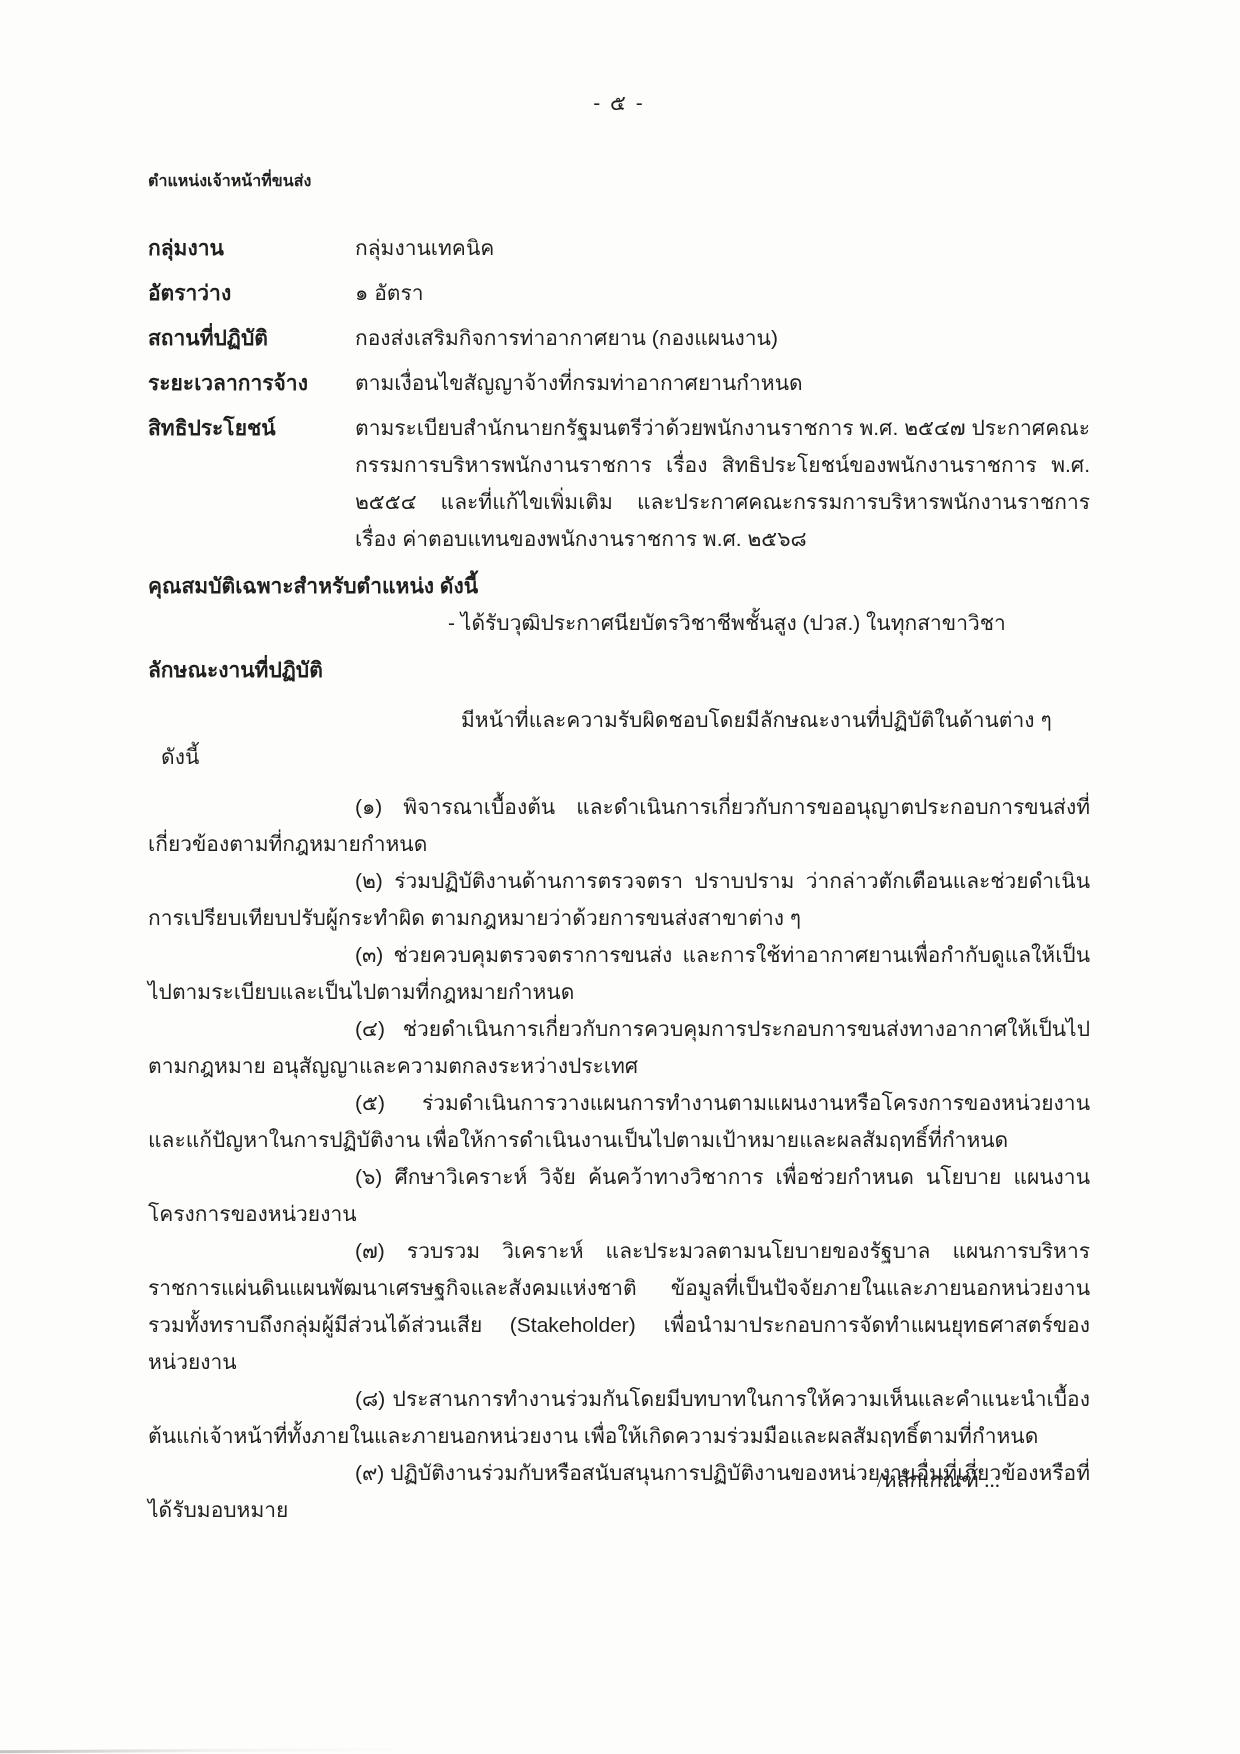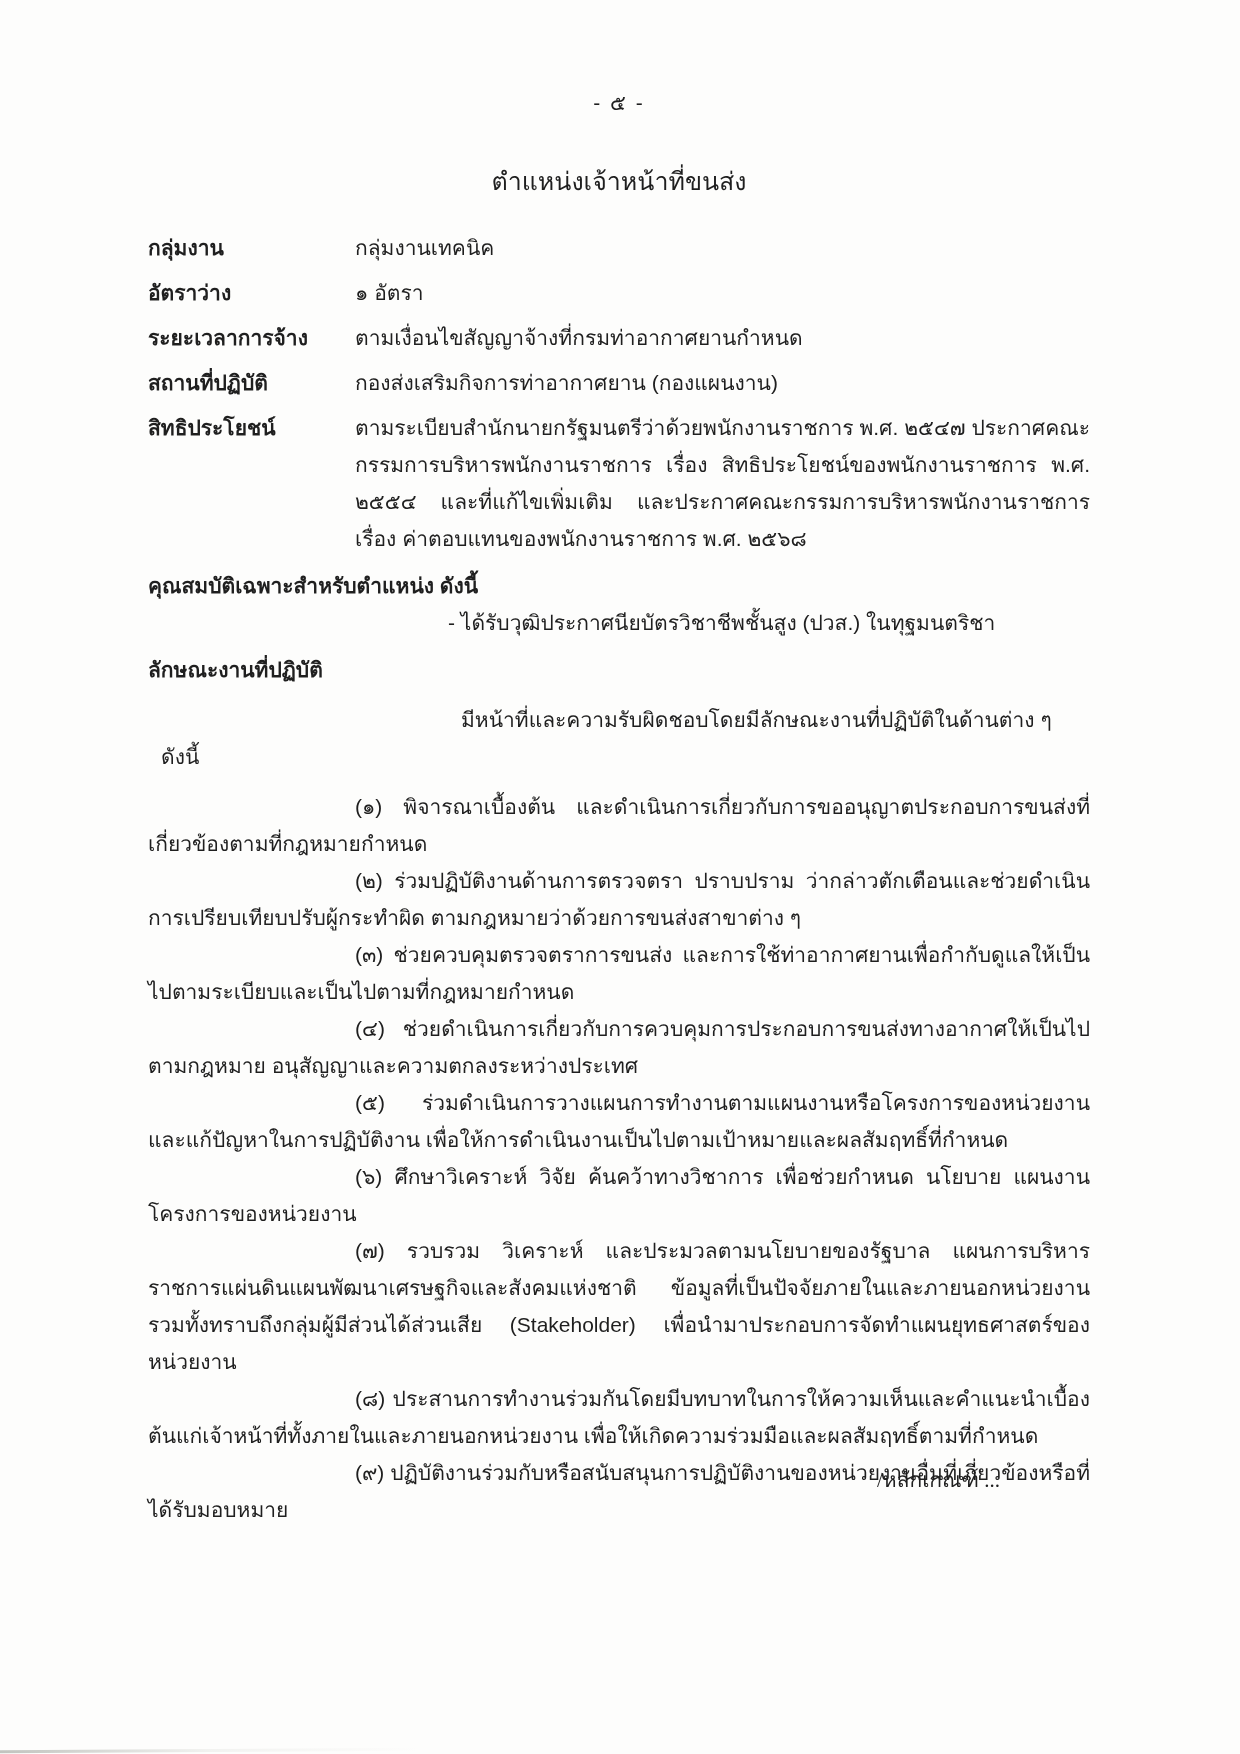--- a/index.html
+++ b/index.html
@@ -24,24 +24,23 @@
     background: #fdfdfc;
     font-size: 21px;
     line-height: 37px;
   }
   .page-number {
     text-align: center;
     letter-spacing: 2px;
   }
   .doc-title {
     margin: 40px 0 28px 0;
-    text-align: center;
-    font-size: 25px;
+    font-size: 16px;
     line-height: 40px;
-    font-weight: 400;
+    font-weight: 700;
   }
   .fields { }
   .field-row {
     display: flex;
     align-items: flex-start;
     margin-bottom: 8px;
     justify-content: center;
   }
   .field-label {
     width: 207px;
@@ -99,36 +98,36 @@
   <div class="fields">
     <div class="field-row">
       <div class="field-label">กลุ่มงาน</div>
       <div class="field-value">กลุ่มงานเทคนิค</div>
     </div>
     <div class="field-row">
       <div class="field-label">อัตราว่าง</div>
       <div class="field-value">๑ อัตรา</div>
     </div>
     <div class="field-row">
+      <div class="field-label">สถานที่ปฏิบัติ</div>
+      <div class="field-value">กองส่งเสริมกิจการท่าอากาศยาน (กองแผนงาน)</div>
+    </div>
+    <div class="field-row">
       <div class="field-label">ระยะเวลาการจ้าง</div>
       <div class="field-value">ตามเงื่อนไขสัญญาจ้างที่กรมท่าอากาศยานกำหนด</div>
-    </div>
-    <div class="field-row">
-      <div class="field-label">สถานที่ปฏิบัติ</div>
-      <div class="field-value">กองส่งเสริมกิจการท่าอากาศยาน (กองแผนงาน)</div>
     </div>
     <div class="field-row">
       <div class="field-label">สิทธิประโยชน์</div>
       <div class="field-value">ตามระเบียบสำนักนายกรัฐมนตรีว่าด้วยพนักงานราชการ พ.ศ. ๒๕๔๗ ประกาศคณะกรรมการบริหารพนักงานราชการ เรื่อง สิทธิประโยชน์ของพนักงานราชการ พ.ศ. ๒๕๕๔ และที่แก้ไขเพิ่มเติม และประกาศคณะกรรมการบริหารพนักงานราชการ เรื่อง ค่าตอบแทนของพนักงานราชการ พ.ศ. ๒๕๖๘</div>
     </div>
   </div>
 
   <div class="section">
     <div class="section-heading">คุณสมบัติเฉพาะสำหรับตำแหน่ง ดังนี้</div>
-    <p class="qual-item">- ได้รับวุฒิประกาศนียบัตรวิชาชีพชั้นสูง (ปวส.) ในทุฐมนตริชา</p>
+    <p class="qual-item">- ได้รับวุฒิประกาศนียบัตรวิชาชีพชั้นสูง (ปวส.) ในทุกสาขาวิชา</p>
   </div>
 
   <div class="section">
     <div class="section-heading">ลักษณะงานที่ปฏิบัติ</div>
     <p class="duties-intro">มีหน้าที่และความรับผิดชอบโดยมีลักษณะงานที่ปฏิบัติในด้านต่าง ๆ ดังนี้</p>
     <p class="duty-item">(๑) พิจารณาเบื้องต้น และดำเนินการเกี่ยวกับการขออนุญาตประกอบการขนส่งที่เกี่ยวข้องตามที่กฎหมายกำหนด</p>
     <p class="duty-item">(๒) ร่วมปฏิบัติงานด้านการตรวจตรา ปราบปราม ว่ากล่าวตักเตือนและช่วยดำเนินการเปรียบเทียบปรับผู้กระทำผิด ตามกฎหมายว่าด้วยการขนส่งสาขาต่าง ๆ</p>
     <p class="duty-item">(๓) ช่วยควบคุมตรวจตราการขนส่ง และการใช้ท่าอากาศยานเพื่อกำกับดูแลให้เป็นไปตามระเบียบและเป็นไปตามที่กฎหมายกำหนด</p>
     <p class="duty-item">(๔) ช่วยดำเนินการเกี่ยวกับการควบคุมการประกอบการขนส่งทางอากาศให้เป็นไปตามกฎหมาย อนุสัญญาและความตกลงระหว่างประเทศ</p>
     <p class="duty-item">(๕) ร่วมดำเนินการวางแผนการทำงานตามแผนงานหรือโครงการของหน่วยงานและแก้ปัญหาในการปฏิบัติงาน เพื่อให้การดำเนินงานเป็นไปตามเป้าหมายและผลสัมฤทธิ์ที่กำหนด</p>

